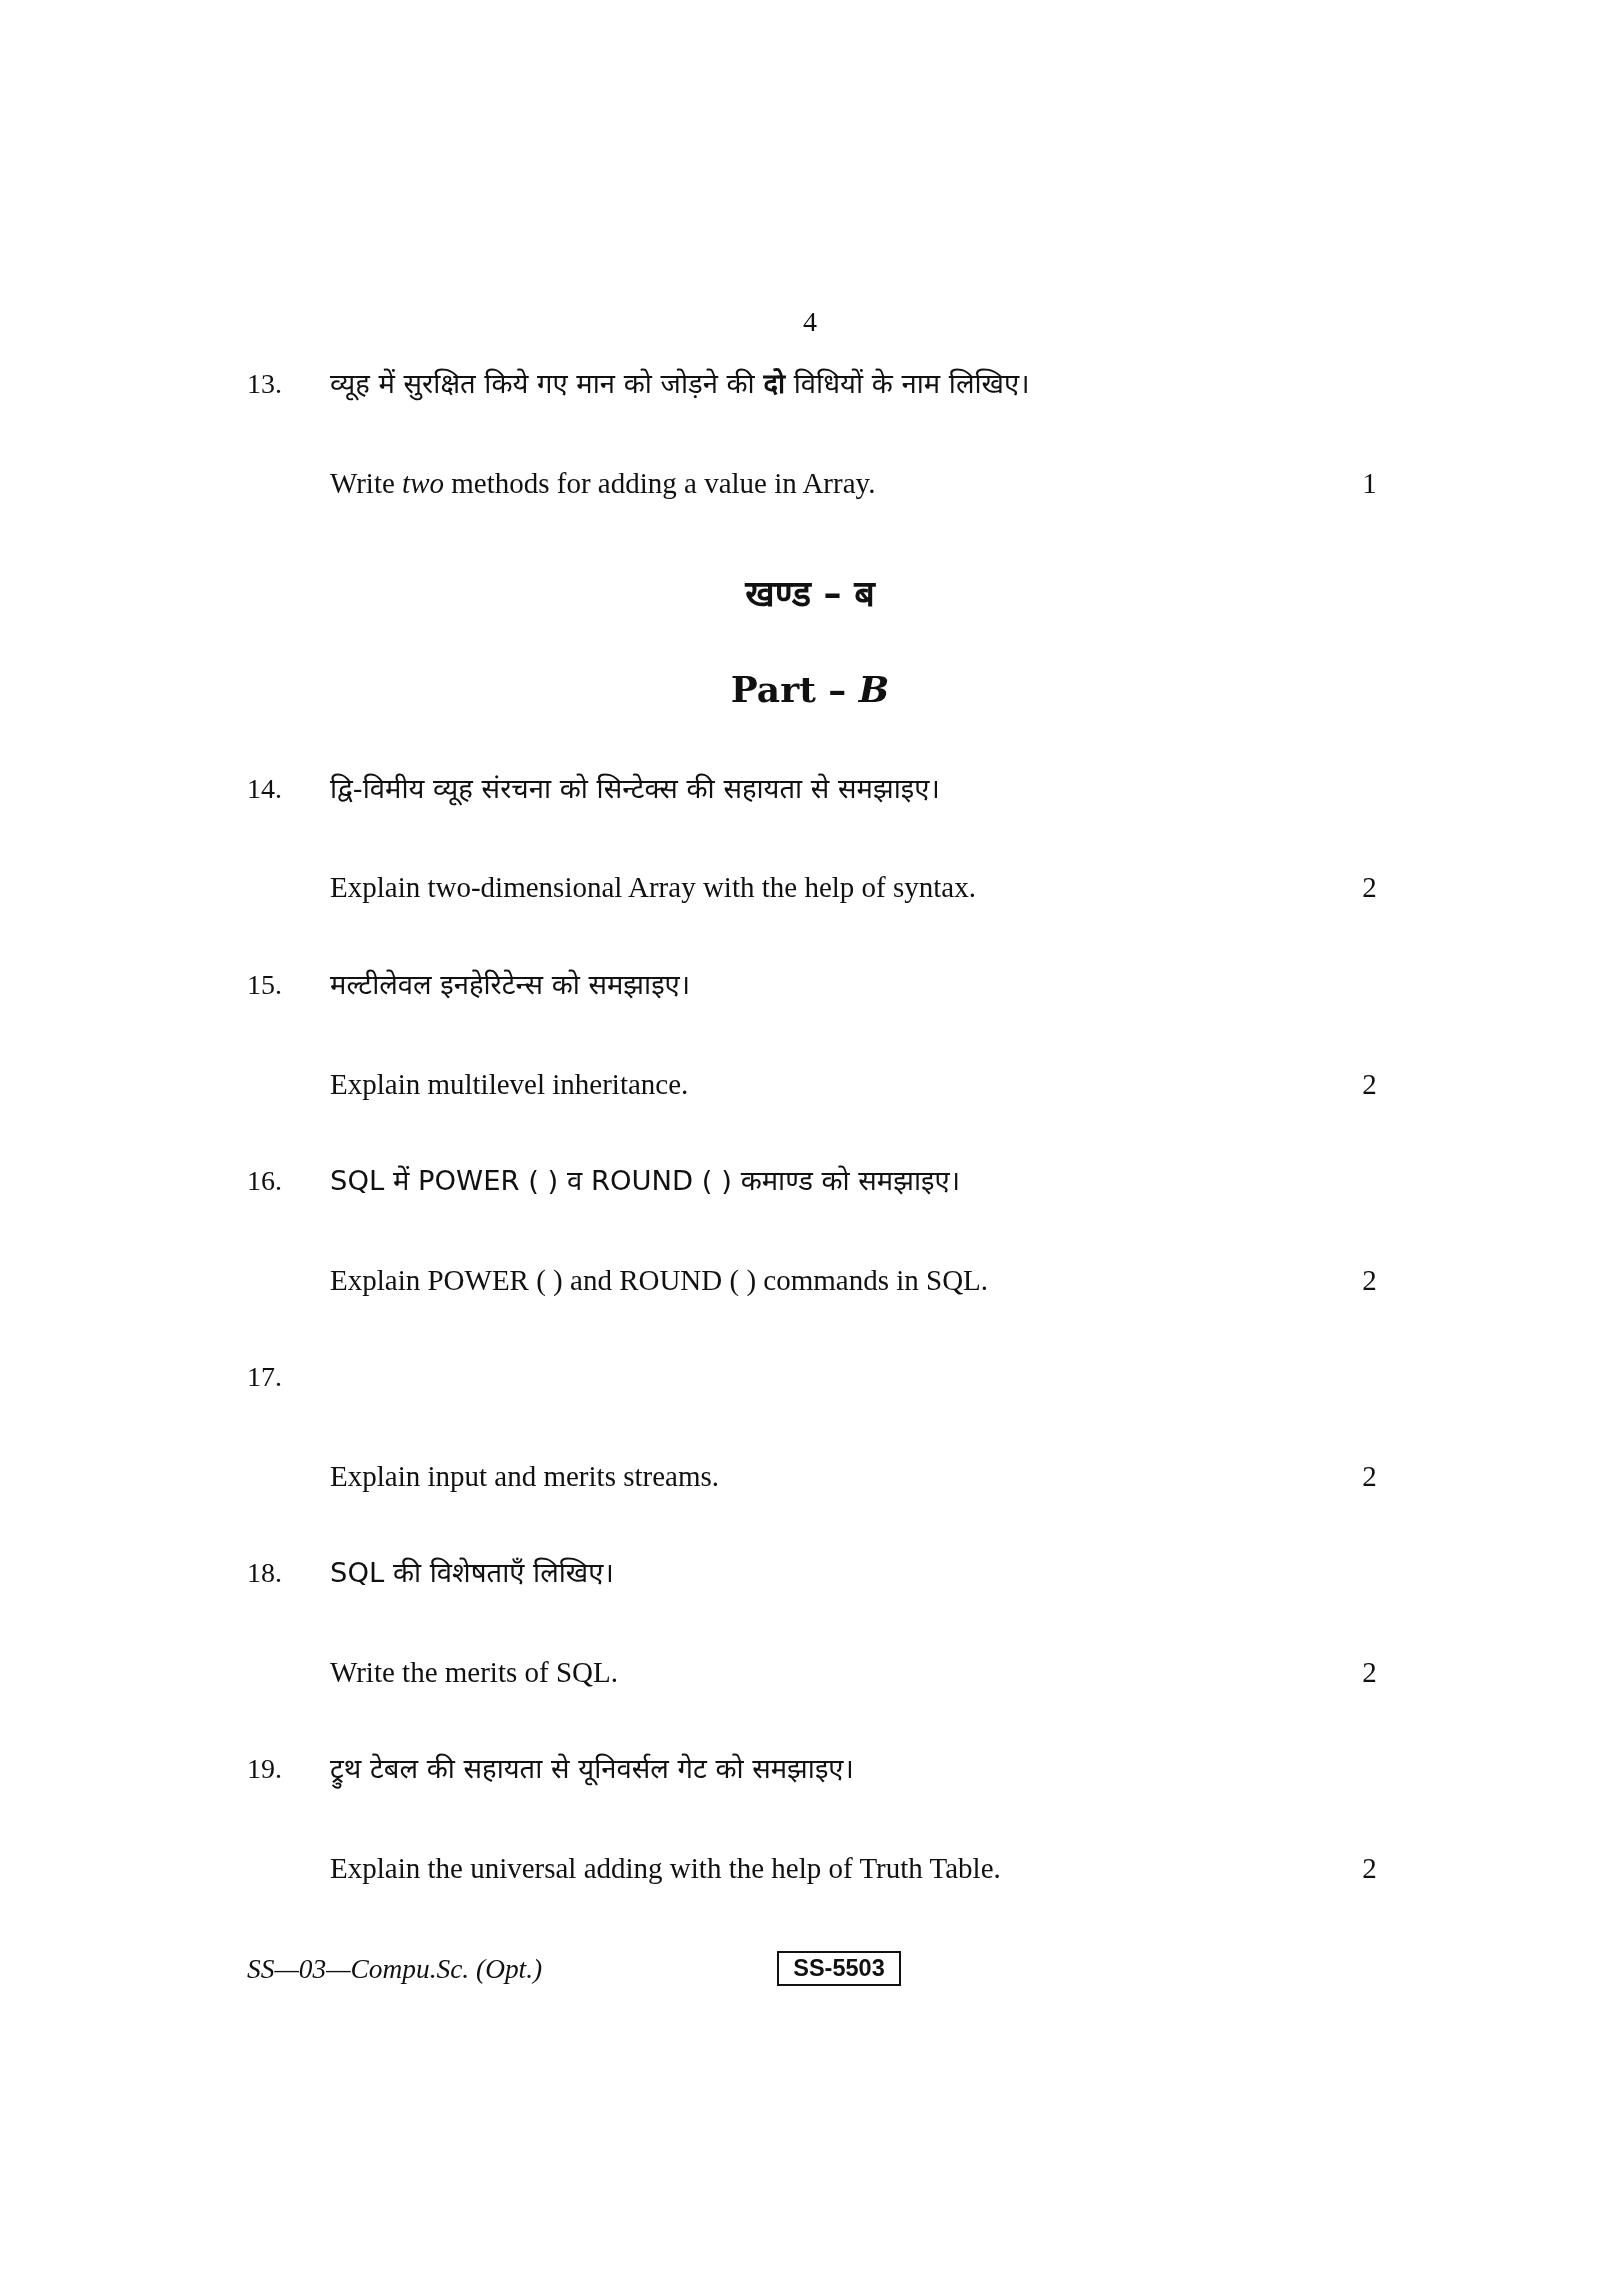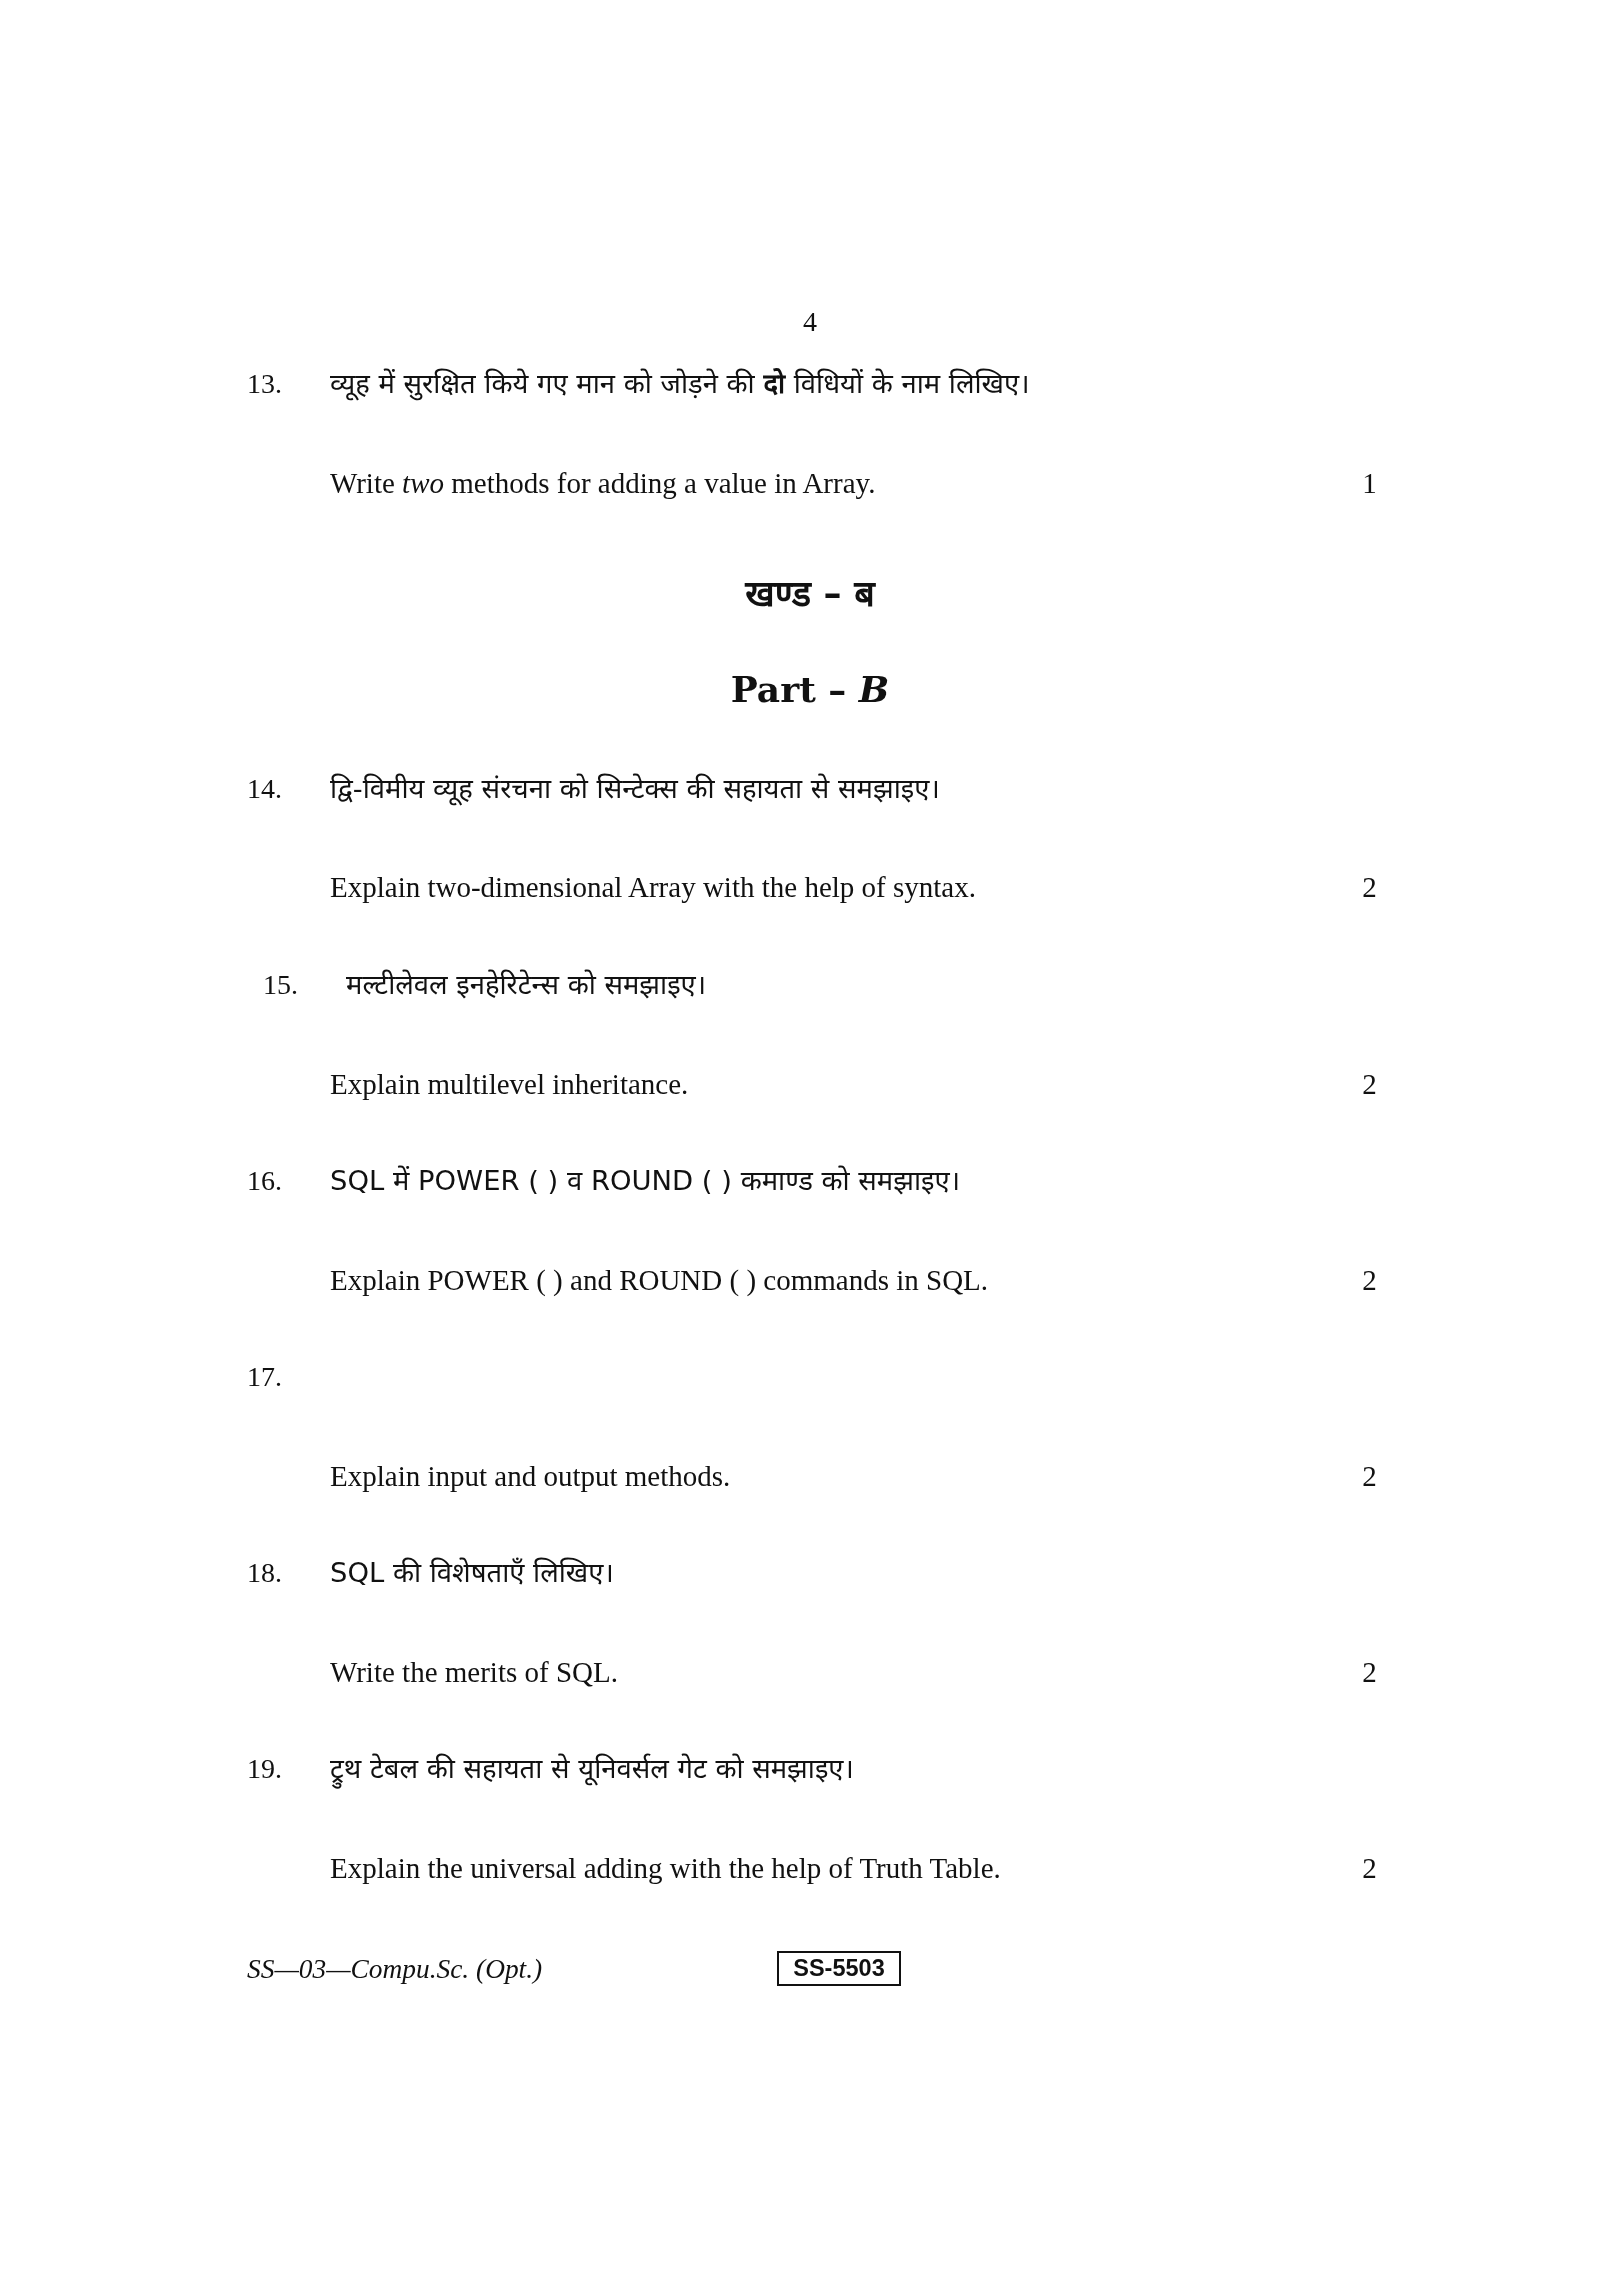--- a/index.html
+++ b/index.html
@@ -130,21 +130,21 @@
 
   <div class="row" style="top:765px;">
     <span class="qnum">14.</span>
     <span class="hindi">द्वि-विमीय व्यूह संरचना को सिन्टेक्स की सहायता से समझाइए।</span>
   </div>
   <div class="row" style="top:864px;">
     <span class="english">Explain two-dimensional Array with the help of syntax.</span>
     <span class="marks">2</span>
   </div>
 
-  <div class="row" style="top:961px;margin-left:16px;">
+  <div class="row" style="top:961px;">
     <span class="qnum">15.</span>
     <span class="hindi">मल्टीलेवल इनहेरिटेन्स को समझाइए।</span>
   </div>
   <div class="row" style="top:1061px;">
     <span class="english">Explain multilevel inheritance.</span>
     <span class="marks">2</span>
   </div>
 
   <div class="row" style="top:1157px;">
     <span class="qnum">16.</span>
@@ -152,21 +152,21 @@
   </div>
   <div class="row" style="top:1257px;">
     <span class="english">Explain POWER ( ) and ROUND ( ) commands in SQL.</span>
     <span class="marks">2</span>
   </div>
 
   <div class="row" style="top:1353px;">
     <span class="qnum">17.</span>
   </div>
   <div class="row" style="top:1453px;">
-    <span class="english">Explain input and output methods.</span>
+    <span class="english">Explain input and merits streams.</span>
     <span class="marks">2</span>
   </div>
 
   <div class="row" style="top:1549px;">
     <span class="qnum">18.</span>
     <span class="hindi">SQL की विशेषताएँ लिखिए।</span>
   </div>
   <div class="row" style="top:1649px;">
     <span class="english">Write the merits of SQL.</span>
     <span class="marks">2</span>

